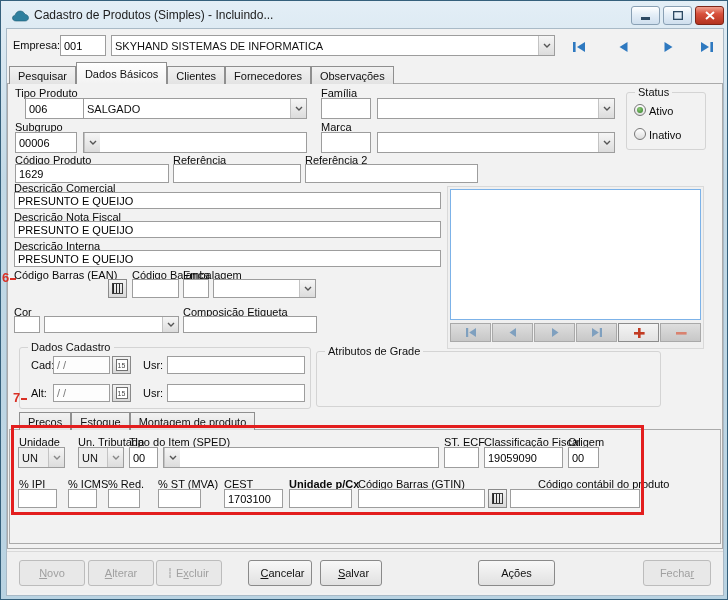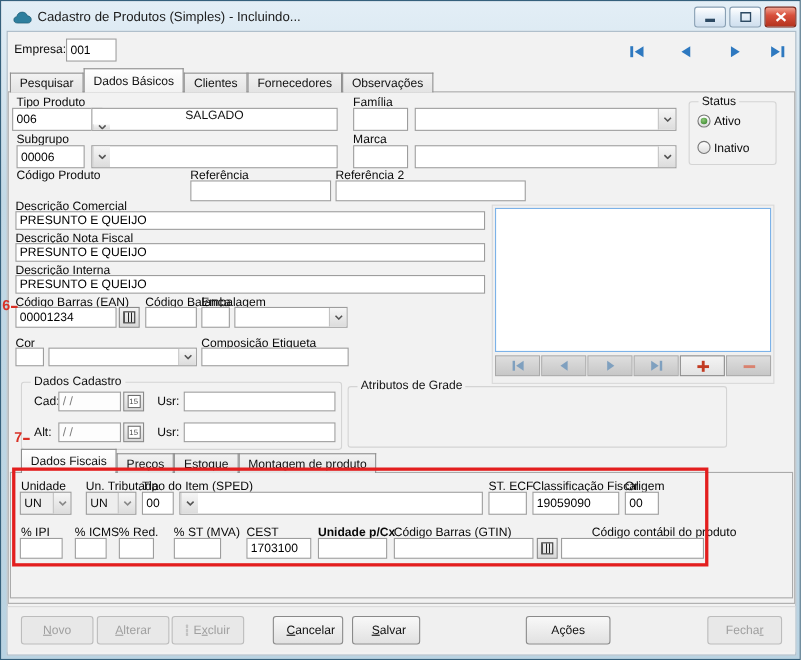--- a/index.html
+++ b/index.html
@@ -84,20 +84,28 @@
       <svg width="10" height="9" viewBox="0 0 10 9">
           <path d="M1 1 L9 8 M9 1 L1 8" stroke="#fff" stroke-width="2"></path>
         </svg>
     </button>
   </div>
 
   <div class="content-bg"></div>
 
   <span class="lbl" style="left:12px;top:38px;">Empresa:</span>
   <input class="txt" style="left: 59px; top: 34px; width: 46px; height: 21px;" readonly="" value="001">
+  <div class="combo" style="left:110px;top:34px;width:444px;height:21px;">
+    <span class="ct">SKYHAND SISTEMAS DE INFORMATICA</span>
+    <span class="cb">
+      <svg width="8" height="5" viewBox="0 0 8 5">
+          <polyline points="1,1 4,4 7,1" fill="none" stroke="#555" stroke-width="1.4"></polyline>
+        </svg>
+    </span>
+  </div>
   <button class="navbtn" style="left:568px;">
     <svg width="16" height="14" viewBox="0 0 16 14">
         <rect x="2" y="2" width="2.6" height="10" fill="#2e79c0"></rect>
         <polygon points="14,2 14,12 6,7" fill="#2e79c0"></polygon>
       </svg>
   </button>
   <button class="navbtn" style="left:613px;">
     <svg width="16" height="14" viewBox="0 0 16 14">
         <polygon points="11.5,2 11.5,12 3.5,7" fill="#2e79c0"></polygon>
       </svg>
@@ -127,22 +135,22 @@
       </div>
     <div class="tab">
         <span>Fornecedores</span>
       </div>
     <div class="tab">
         <span>Observações</span>
       </div>
   </div>
 
   <span class="lbl" style="left:14px;top:86px;">Tipo Produto</span>
-  <input class="txt" style="left: 10px; top: 97px; width: 82px; height: 21px;" readonly="" value="006">
-  <div class="combo" style="left:82px;top:97px;width:224px;height:21px;flex-direction:column;">
+  <input class="txt" style="left: 24px; top: 97px; width: 82px; height: 21px;" readonly="" value="006">
+  <div class="combo" style="left:82px;top:97px;width:224px;height:21px;">
     <span class="ct">SALGADO</span>
     <span class="cb">
         <svg width="8" height="5" viewBox="0 0 8 5">
           <polyline points="1,1 4,4 7,1" fill="none" stroke="#555" stroke-width="1.4"></polyline>
         </svg>
       </span>
   </div>
   <span class="lbl" style="left:320px;top:86px;">Família</span>
   <input class="txt" style="left: 320px; top: 97px; width: 50px; height: 21px;" readonly="" value="">
   <div class="combo" style="left:376px;top:97px;width:238px;height:21px;">
@@ -175,34 +183,34 @@
   <div class="combo" style="left:376px;top:131px;width:238px;height:21px;">
     <span class="ct"></span>
     <span class="cb">
         <svg width="8" height="5" viewBox="0 0 8 5">
           <polyline points="1,1 4,4 7,1" fill="none" stroke="#555" stroke-width="1.4"></polyline>
         </svg>
       </span>
   </div>
 
   <span class="lbl" style="left:14px;top:153px;">Código Produto</span>
+  <input class="txt" style="left: 14px; top: 163px; width: 154px; height: 19px;" readonly="" value="1629">
   <span class="lbl" style="left:172px;top:153px;">Referência</span>
   <input class="txt" style="left: 172px; top: 163px; width: 128px; height: 19px;" readonly="" value="">
   <span class="lbl" style="left:304px;top:153px;">Referência 2</span>
   <input class="txt" style="left: 304px; top: 163px; width: 173px; height: 19px;" readonly="" value="">
 
   <span class="lbl" style="left:13px;top:181px;">Descrição Comercial</span>
   <input class="txt" style="left: 13px; top: 191px; width: 427px; height: 17px;" readonly="" value="PRESUNTO E QUEIJO">
   <span class="lbl" style="left:13px;top:210px;">Descrição Nota Fiscal</span>
   <input class="txt" style="left: 13px; top: 220px; width: 427px; height: 17px;" readonly="" value="PRESUNTO E QUEIJO">
   <span class="lbl" style="left:13px;top:239px;">Descrição Interna</span>
   <input class="txt" style="left: 13px; top: 249px; width: 427px; height: 17px;" readonly="" value="PRESUNTO E QUEIJO">
 
   <span class="lbl" style="left:13px;top:268px;">Código Barras (EAN)</span>
-  <input class="txt" style="left: 13px; top: 278px; width: 92px; height: 19px;" readonly="" value="00001234">
   <button class="sqbtn" style="left:107px;top:278px;width:19px;height:19px;">
     <span class="bars"></span>
   </button>
   <span class="lbl" style="left:131px;top:268px;">Código Balança</span>
   <input class="txt" style="left: 131px; top: 278px; width: 47px; height: 19px;" readonly="" value="">
   <span class="lbl" style="left:182px;top:268px;">Embalagem</span>
   <input class="txt" style="left: 182px; top: 278px; width: 26px; height: 19px;" readonly="" value="">
   <div class="combo" style="left:212px;top:278px;width:103px;height:19px;">
     <span class="ct"></span>
     <span class="cb">
@@ -278,23 +286,20 @@
   </button>
   <span class="lbl" style="left:142px;top:386px;">Usr:</span>
   <input class="txt" style="left: 166px; top: 383px; width: 138px; height: 18px;" readonly="" value="">
 
   <div class="grp" style="left:315px;top:350px;width:345px;height:56px;">
     <span class="leg">Atributos de Grade</span>
   </div>
 
   <div class="page" style="left:8px;top:428px;width:712px;height:115px;"></div>
   <div class="tabrow" style="left:18px;top:406px;height:23px;">
-    <div class="tab active">
-        <span>Dados Fiscais</span>
-      </div>
     <div class="tab">
         <span>Preços</span>
       </div>
     <div class="tab">
         <span>Estoque</span>
       </div>
     <div class="tab">
         <span>Montagem de produto</span>
       </div>
   </div>

